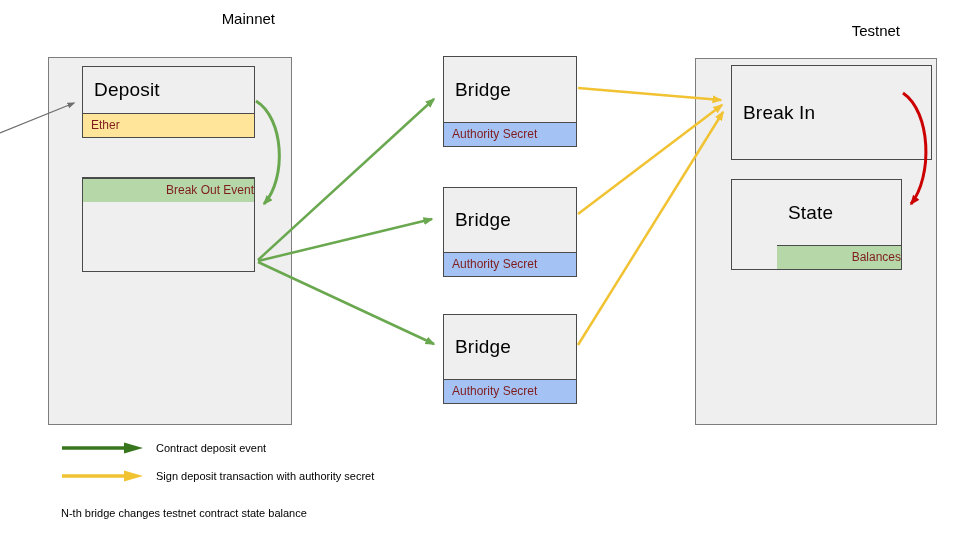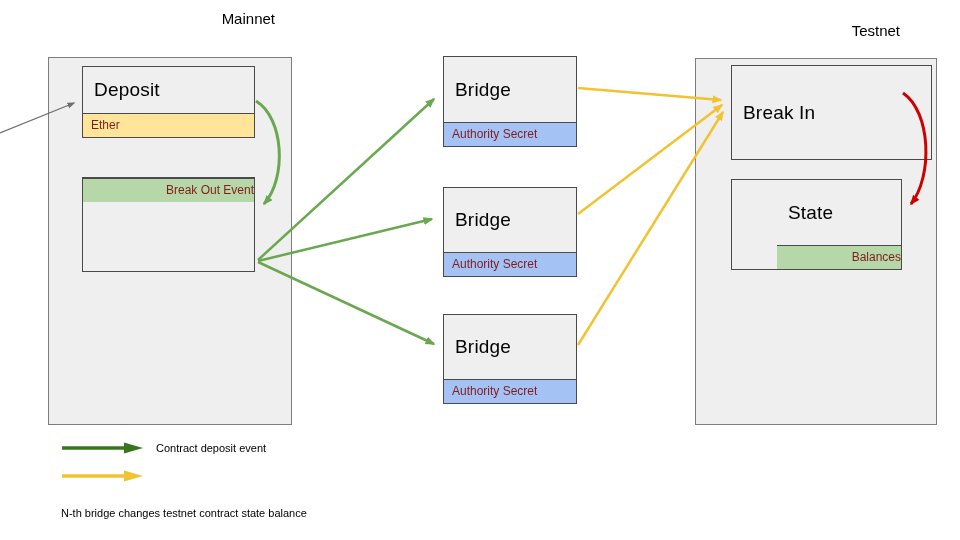--- a/index.html
+++ b/index.html
@@ -153,20 +153,21 @@
       <polygon points="63,0.5 82,6 63,11.5" fill="#38761d"></polygon>
     </svg>
     <span class="legend-label">Contract deposit event</span>
   </div>
 
   <div class="legend-row" style="top:468px;">
     <svg width="84" height="12" xmlns="http://www.w3.org/2000/svg">
       <line x1="1" y1="6" x2="66" y2="6" stroke-width="3.5" stroke="#f1c232"></line>
       <polygon points="63,0.5 82,6 63,11.5" fill="#f1c232"></polygon>
     </svg>
+    <span class="legend-label">Sign deposit transaction with authority secret</span>
   </div>
 
   <div class="legend-row" style="top:496px;flex-direction:column;">
     <svg width="84" height="12" xmlns="http://www.w3.org/2000/svg">
       <line x1="1" y1="6" x2="66" y2="6" stroke-width="3.5" stroke="#cc0000"></line>
       <polygon points="63,0.5 82,6 63,11.5" fill="#cc0000"></polygon>
     </svg>
     <span class="legend-label">N-th bridge changes testnet contract state balance</span>
   </div>
 

